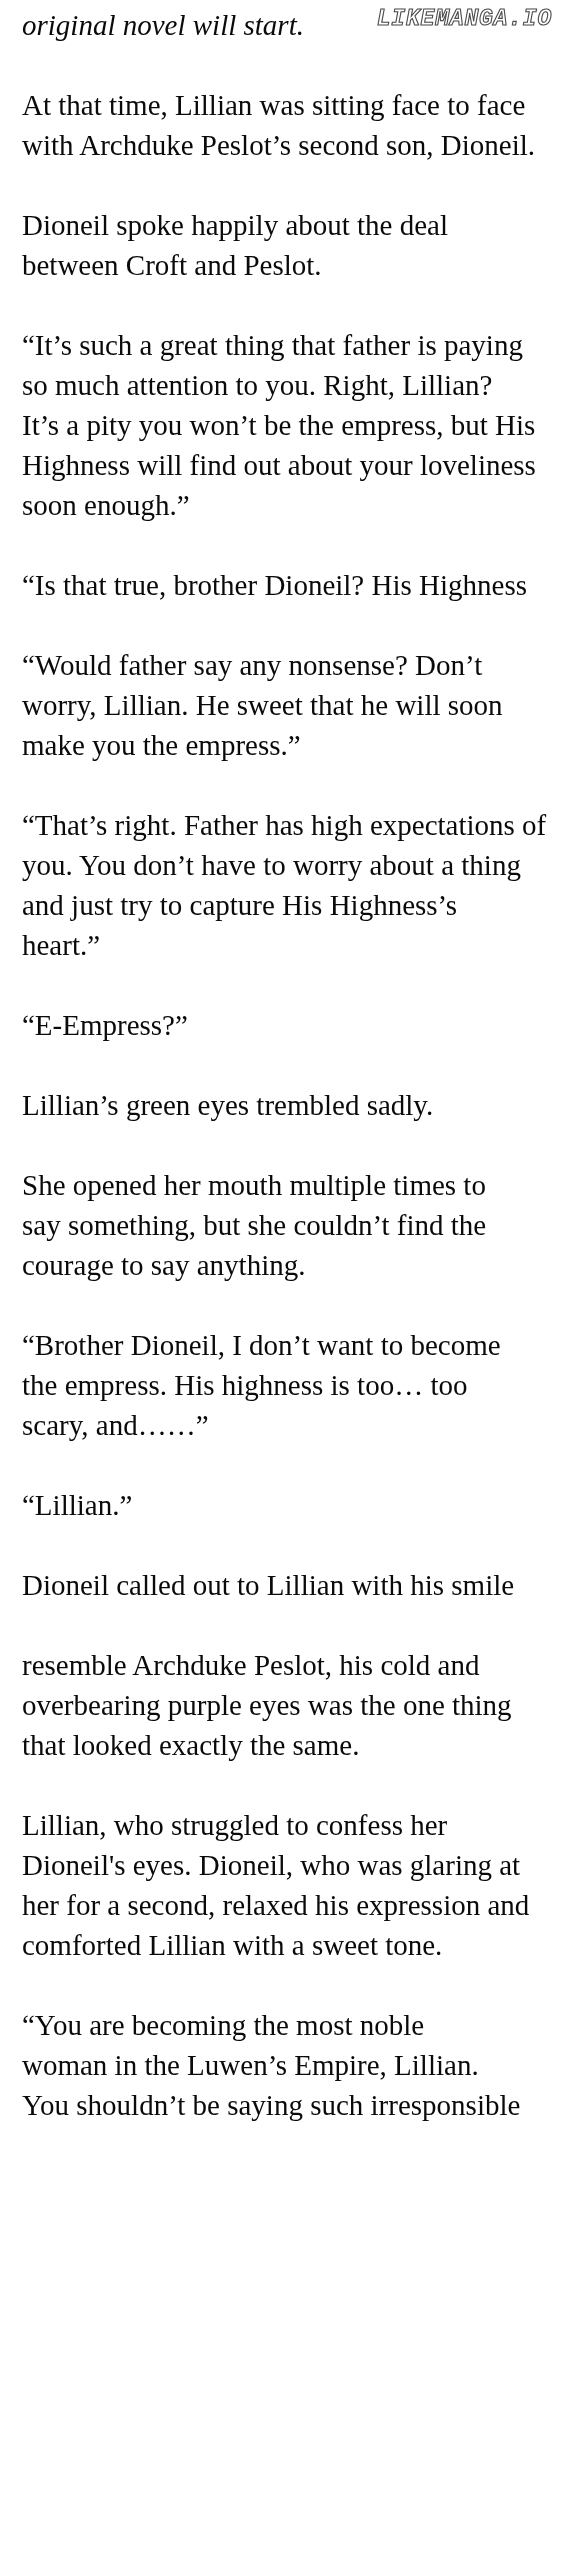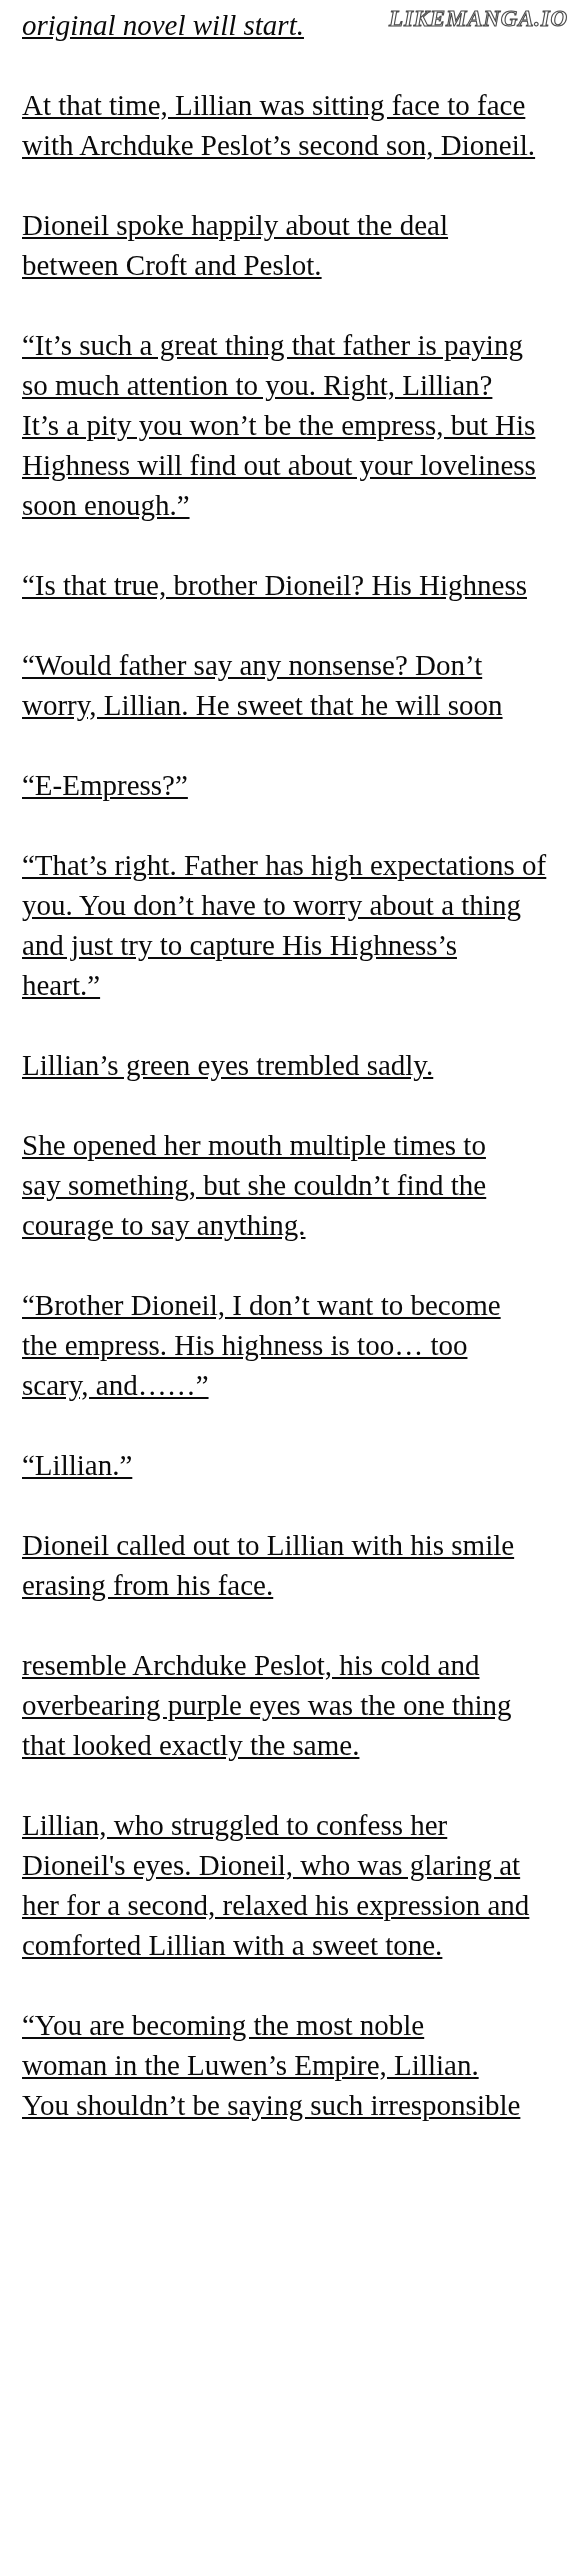--- a/index.html
+++ b/index.html
@@ -6,39 +6,39 @@
   body {
     width: 572px;
     height: 2576px;
     background: #ffffff;
     overflow: hidden;
     position: relative;
   }
   .watermark {
     position: absolute;
     top: 5.6px;
-    right: 4px;
-    font-family: Liberation Serif, serif;
+    right: 20px;
+    font-family: Liberation Mono, monospace;
     font-weight: bold;
     font-style: italic;
     font-size: 23px;
     letter-spacing: 0.8px;
     color: #ffffff;
     -webkit-text-stroke: 1.1px #4d4d4d;
     text-shadow: 0 0 0.8px #777777;
     white-space: nowrap;
   }
   .content {
     padding: 4.8px 11px 0 22px;
     font-family: "Liberation Serif", serif;
     font-size: 29px;
     line-height: 40px;
     color: #0a0a0a;
   }
-  .para { margin: 0 0 40px 0; text-decoration: underline; }
+  .para { margin: 0 0 40px 0; }
   .para.italic { font-style: italic; }
   .line { white-space: nowrap; height: 40px; }
 </style>
 </head>
 <body>
 
 <div class="watermark">LIKEMANGA.IO</div>
 
 <main class="content">
     <div class="para italic">
@@ -58,49 +58,49 @@
       <div class="line">It’s a pity you won’t be the empress, but His</div>
       <div class="line">Highness will find out about your loveliness</div>
       <div class="line">soon enough.”</div>
     </div>
     <div class="para">
       <div class="line">“Is that true, brother Dioneil? His Highness</div>
     </div>
     <div class="para">
       <div class="line">“Would father say any nonsense? Don’t</div>
       <div class="line">worry, Lillian. He sweet that he will soon</div>
-    </div>
-    <div class="para">
-      <div class="line">“E-Empress?”</div>
+      <div class="line">make you the empress.”</div>
     </div>
     <div class="para">
       <div class="line">“That’s right. Father has high expectations of</div>
       <div class="line">you. You don’t have to worry about a thing</div>
       <div class="line">and just try to capture His Highness’s</div>
       <div class="line">heart.”</div>
+    </div>
+    <div class="para">
+      <div class="line">“E-Empress?”</div>
     </div>
     <div class="para">
       <div class="line">Lillian’s green eyes trembled sadly.</div>
     </div>
     <div class="para">
       <div class="line">She opened her mouth multiple times to</div>
       <div class="line">say something, but she couldn’t find the</div>
       <div class="line">courage to say anything.</div>
     </div>
     <div class="para">
       <div class="line">“Brother Dioneil, I don’t want to become</div>
       <div class="line">the empress. His highness is too… too</div>
       <div class="line">scary, and……”</div>
     </div>
     <div class="para">
       <div class="line">“Lillian.”</div>
     </div>
     <div class="para">
       <div class="line">Dioneil called out to Lillian with his smile</div>
-      <div class="line">erasing from his face.</div>
     </div>
     <div class="para">
       <div class="line">resemble Archduke Peslot, his cold and</div>
       <div class="line">overbearing purple eyes was the one thing</div>
       <div class="line">that looked exactly the same.</div>
     </div>
     <div class="para">
       <div class="line">Lillian, who struggled to confess her</div>
       <div class="line">Dioneil's eyes. Dioneil, who was glaring at</div>
       <div class="line">her for a second, relaxed his expression and</div>

